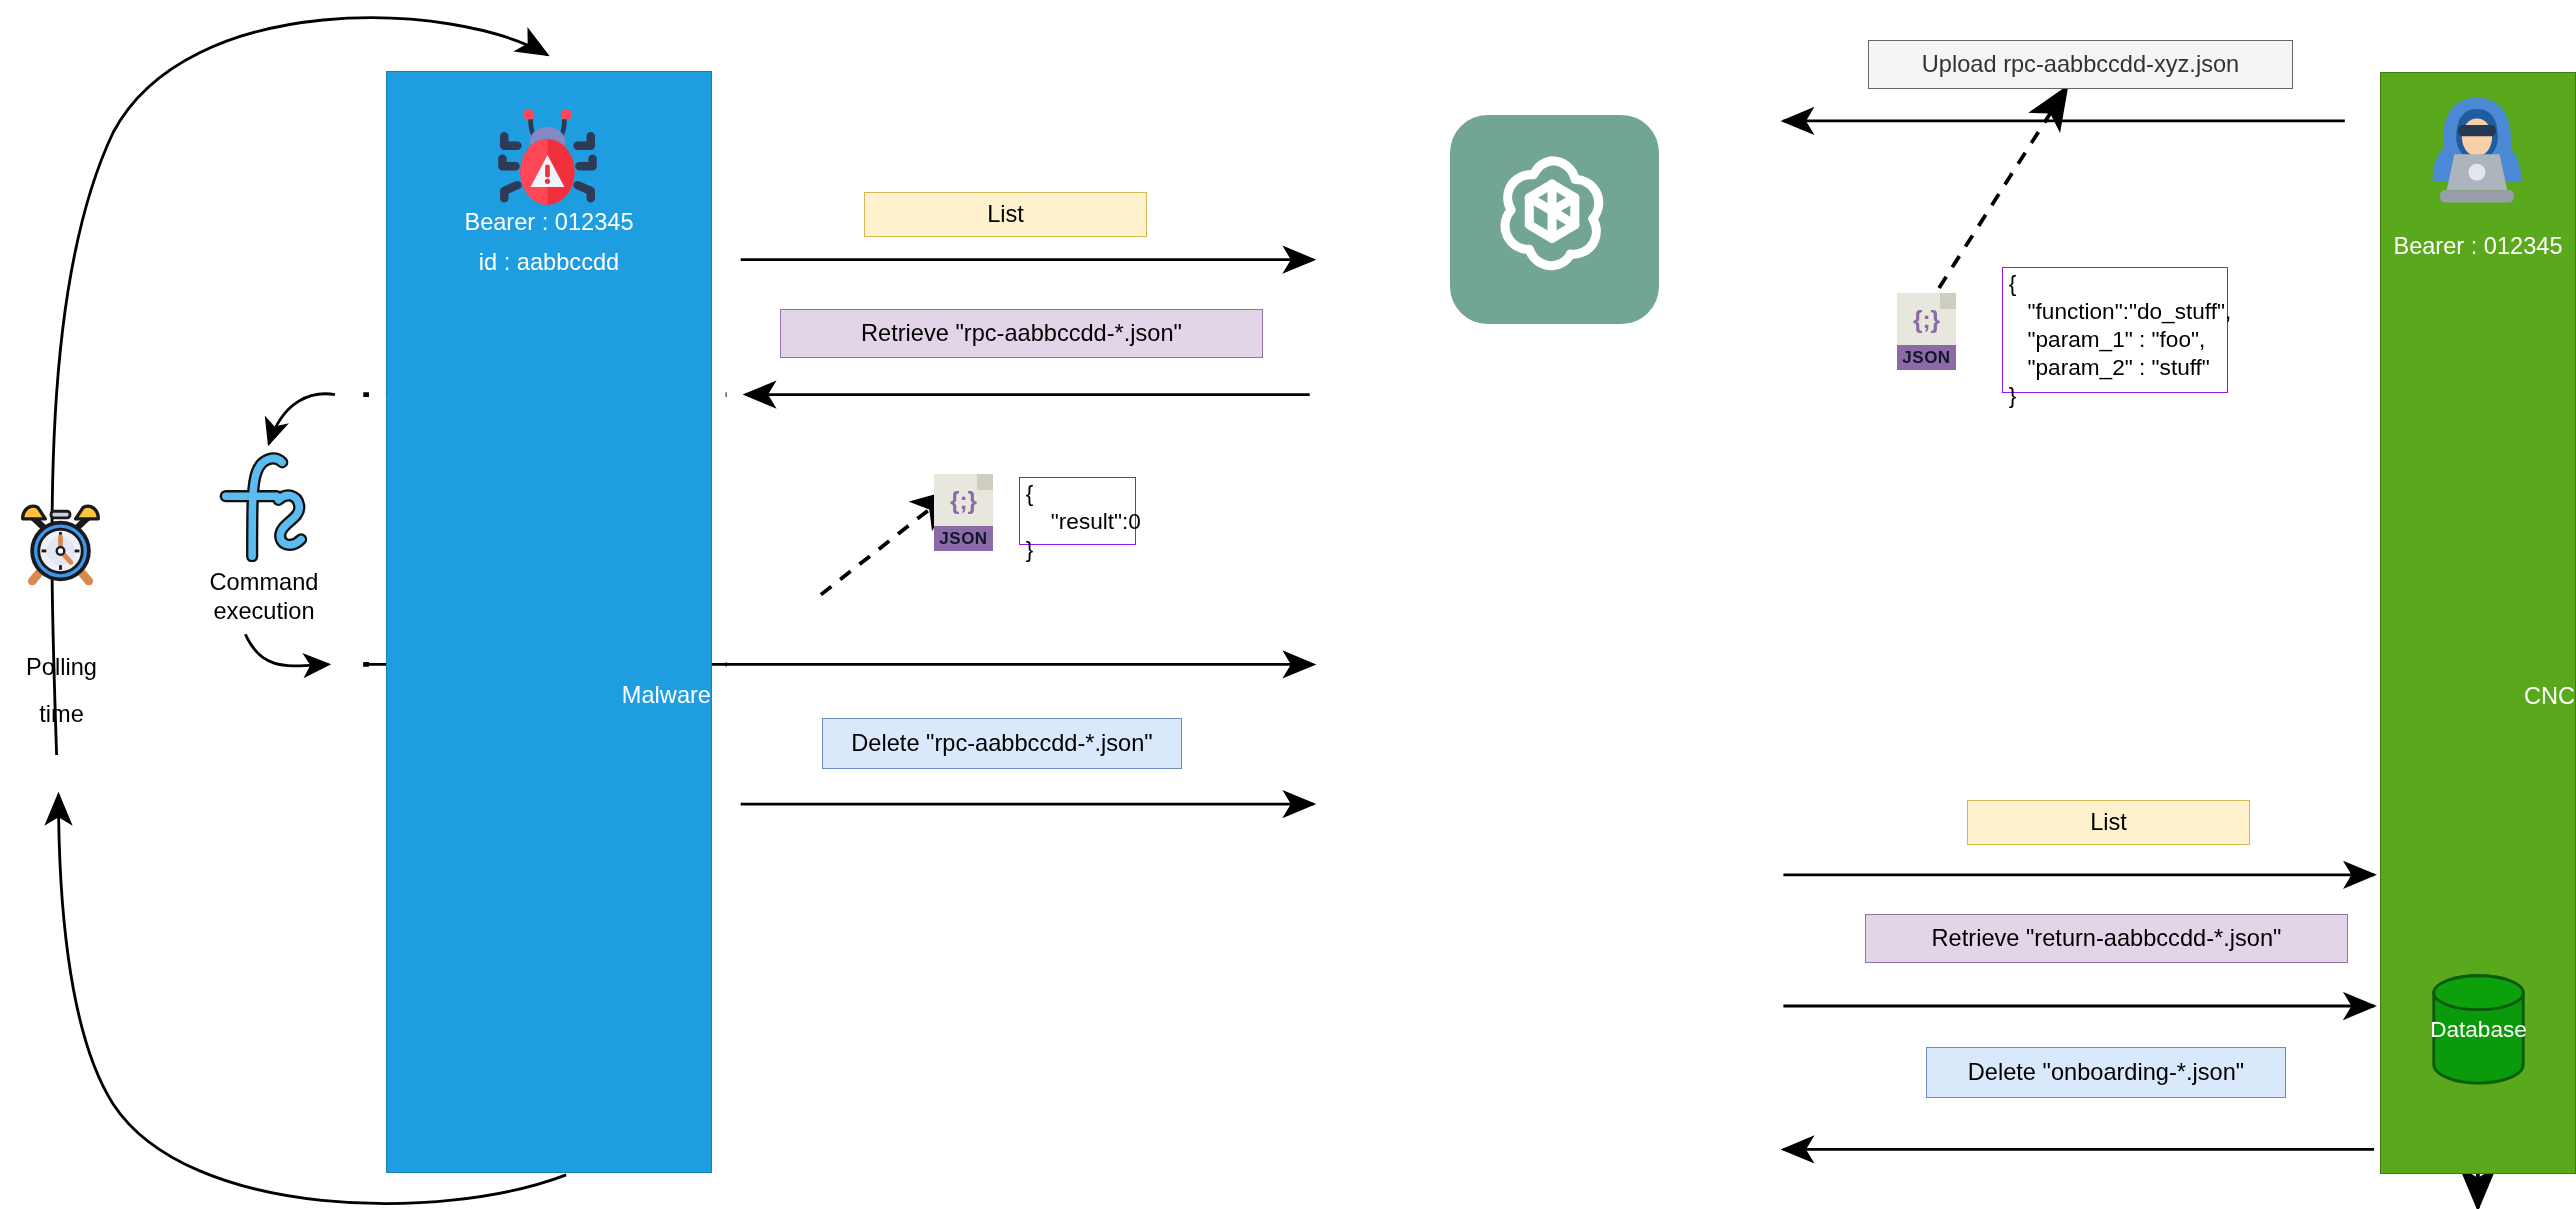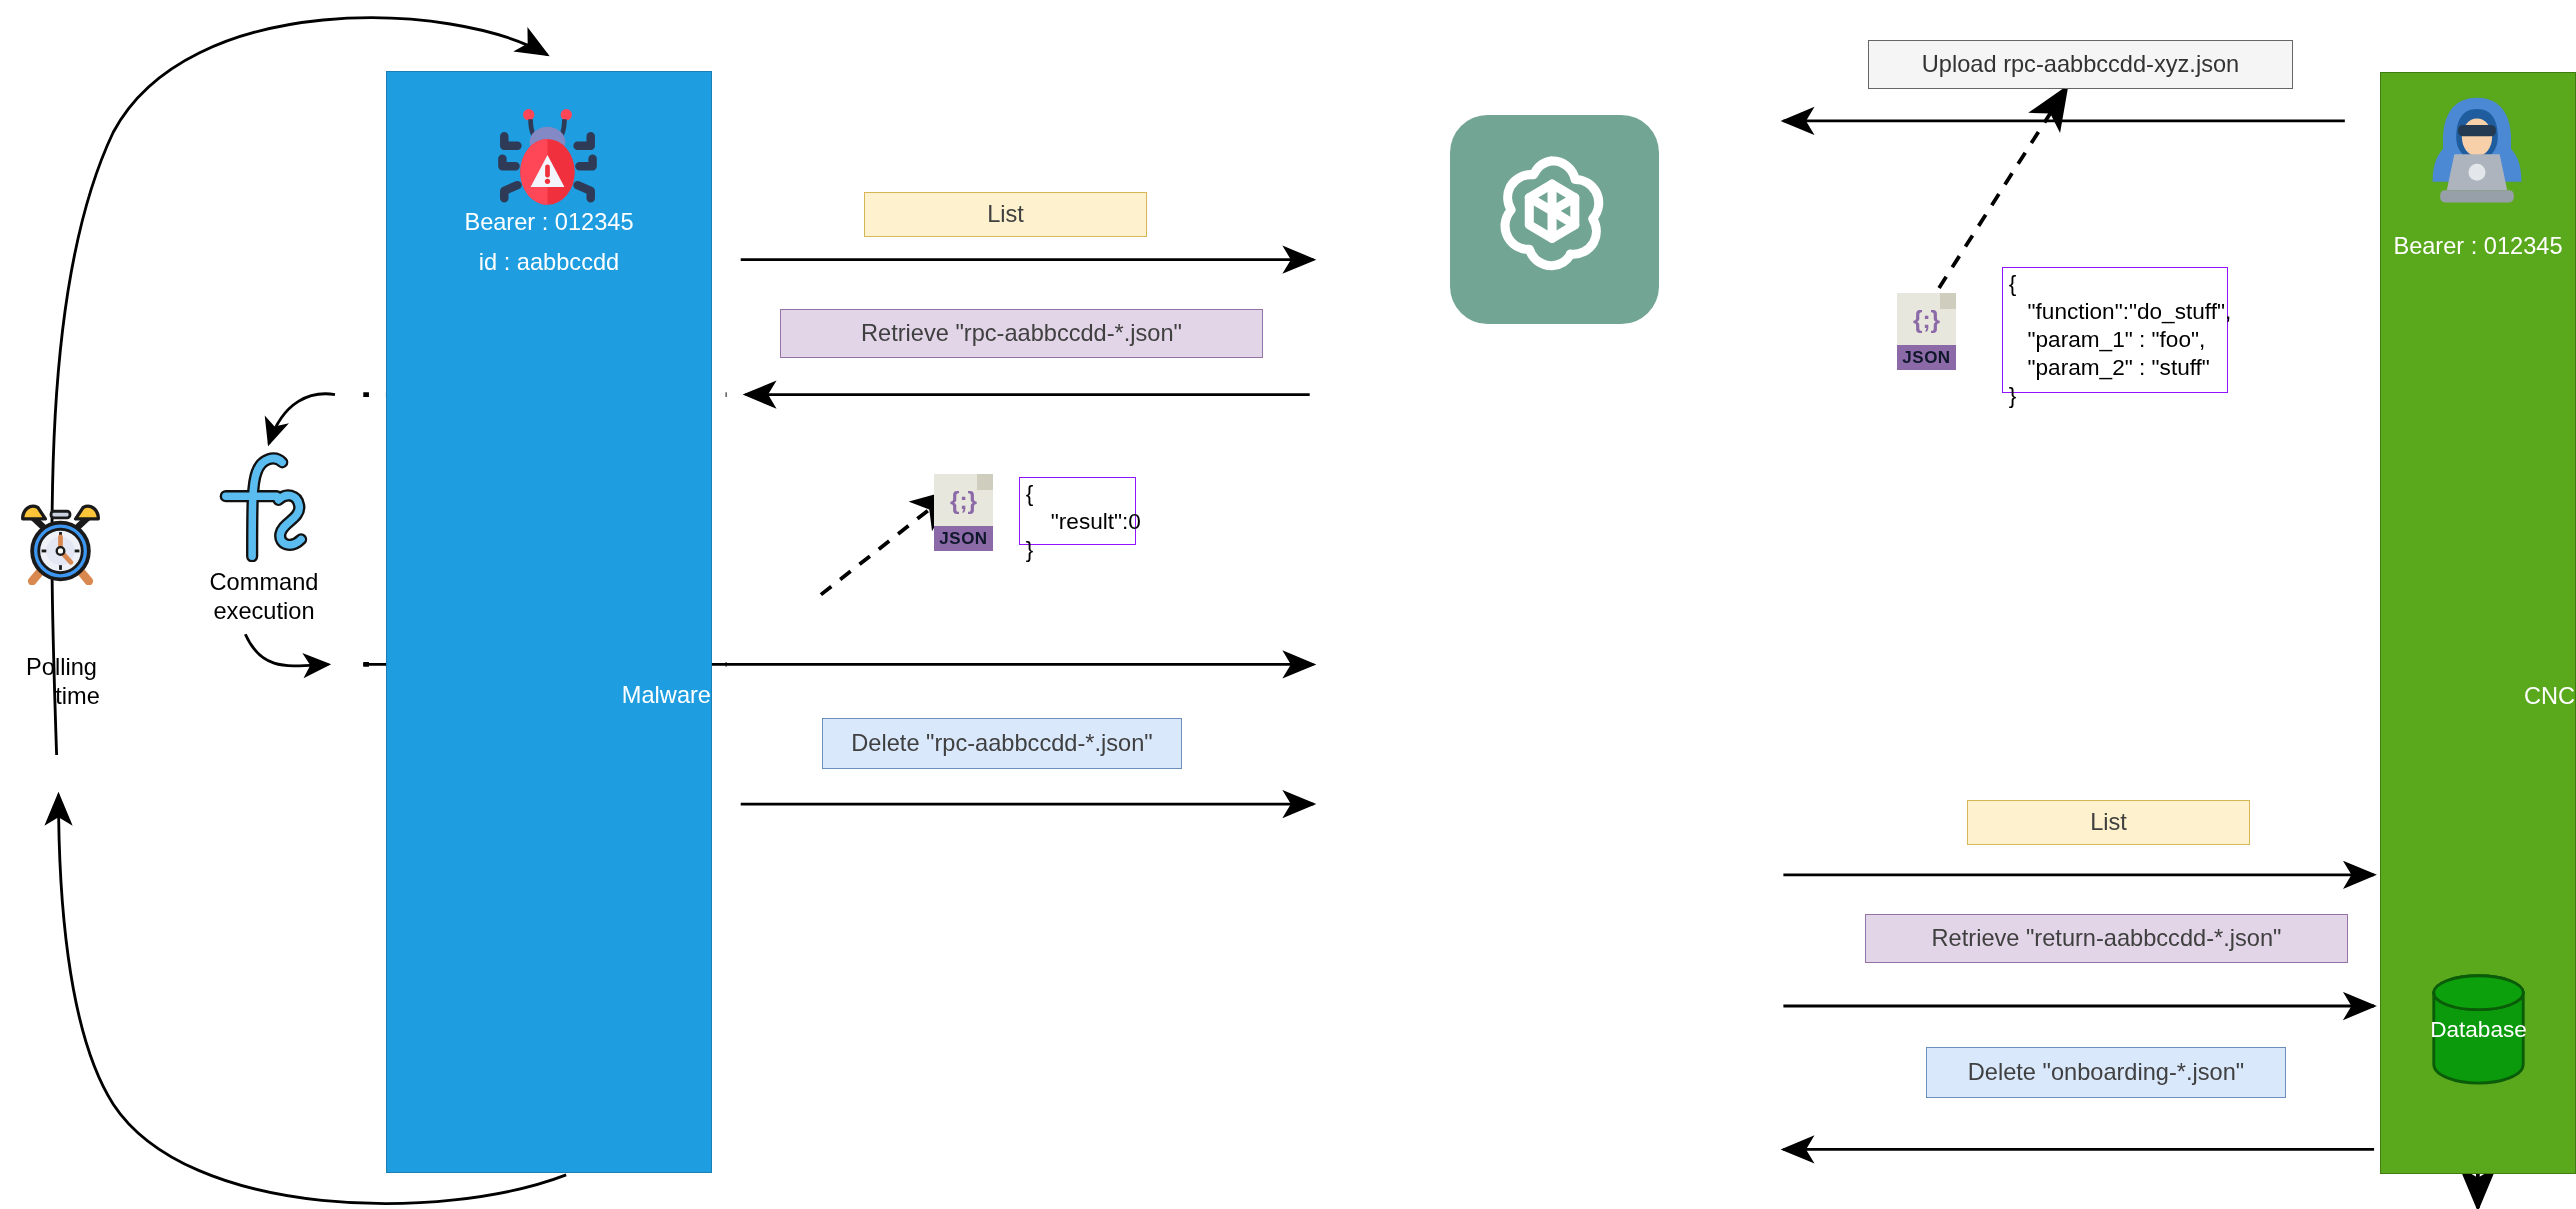--- a/index.html
+++ b/index.html
@@ -10,21 +10,21 @@
   .lane{position:absolute;box-sizing:border-box;}
   .lane-malware{left:386px;top:71px;width:326px;height:1102px;background:#1e9ee0;border:1.9px solid #1a7fb5;}
   .lane-api{left:1334px;top:72px;width:422px;height:1102px;background:#d4e8d0;border:1.9px solid #82b366;}
   .lane-cnc{left:2380px;top:72px;width:196px;height:1102px;background:#5aa81c;border:1.9px solid #3f7d10;}
 
   .lane-label{position:absolute;width:100%;text-align:right;color:#ffffff;font-size:23.6px;line-height:28px;}
 
   .node-caption{position:absolute;text-align:center;font-size:23.6px;line-height:29px;color:#000;}
 
   .msgbox{position:absolute;box-sizing:border-box;display:flex;align-items:center;
-          justify-content:center;font-size:23.6px;color:#404040;text-align:center;}
+          justify-content:center;font-size:23.6px;color:#000000;text-align:center;}
   .m-yellow{background:#fdf2cd;border:1.9px solid #d6b656;}
   .m-purple{background:#e1d5e7;border:1.9px solid #9673a6;}
   .m-blue{background:#dae8fc;border:1.9px solid #6c8ebf;}
   .m-gray{background:#f5f5f5;border:1.9px solid #666666;color:#333333;}
 
   .jsoncode{position:absolute;box-sizing:border-box;background:#fff;border:1.9px solid #9013fe;
             font-size:22.6px;line-height:28px;color:#000;padding:1.9px 5.7px;white-space:pre;}
 
   .icon-abs{position:absolute;}
 
@@ -175,21 +175,21 @@
       <line x1="46" y1="36" x2="46" y2="41" stroke="#1a1a1a" stroke-width="3"></line>
       <line x1="46" y1="71" x2="46" y2="76" stroke="#1a1a1a" stroke-width="3"></line>
       <line x1="26" y1="56" x2="31" y2="56" stroke="#1a1a1a" stroke-width="3"></line>
       <line x1="61" y1="56" x2="66" y2="56" stroke="#1a1a1a" stroke-width="3"></line>
       <path d="M46,56 L46,41" stroke="#d9894f" stroke-width="5" stroke-linecap="round"></path>
       <path d="M46,56 L57,68" stroke="#d9894f" stroke-width="5" stroke-linecap="round"></path>
       <circle cx="46" cy="56" r="4" fill="#fff" stroke="#1a1a1a" stroke-width="2.5"></circle>
     </svg>
   </div>
   <div class="node-caption" style="left:0;top:653px;width:123px;">Polling</div>
-  <div class="node-caption" style="left:0;top:682px;width:123px;padding-left:16px;">time</div>
+  <div class="node-caption" style="left:0;top:700px;width:123px;">time</div>
 
   <div class="icon-abs" style="left:205px;top:451px;width:115px;height:111px;">
     <svg viewBox="0 0 122 118" width="115" height="111">
       <g fill="none" stroke="#111" stroke-width="13" stroke-linecap="round" stroke-linejoin="round">
         <path d="M50,112 C50,58 50,34 55,22 C60,8 74,4 82,12"></path>
         <path d="M22,48 L76,48"></path>
         <path d="M78,52 C86,44 98,46 100,58 C102,72 82,76 80,88 C78,100 92,104 102,94"></path>
       </g>
       <g fill="none" stroke="#5bbcf0" stroke-width="8" stroke-linecap="round" stroke-linejoin="round">
         <path d="M50,112 C50,58 50,34 55,22 C60,8 74,4 82,12"></path>

